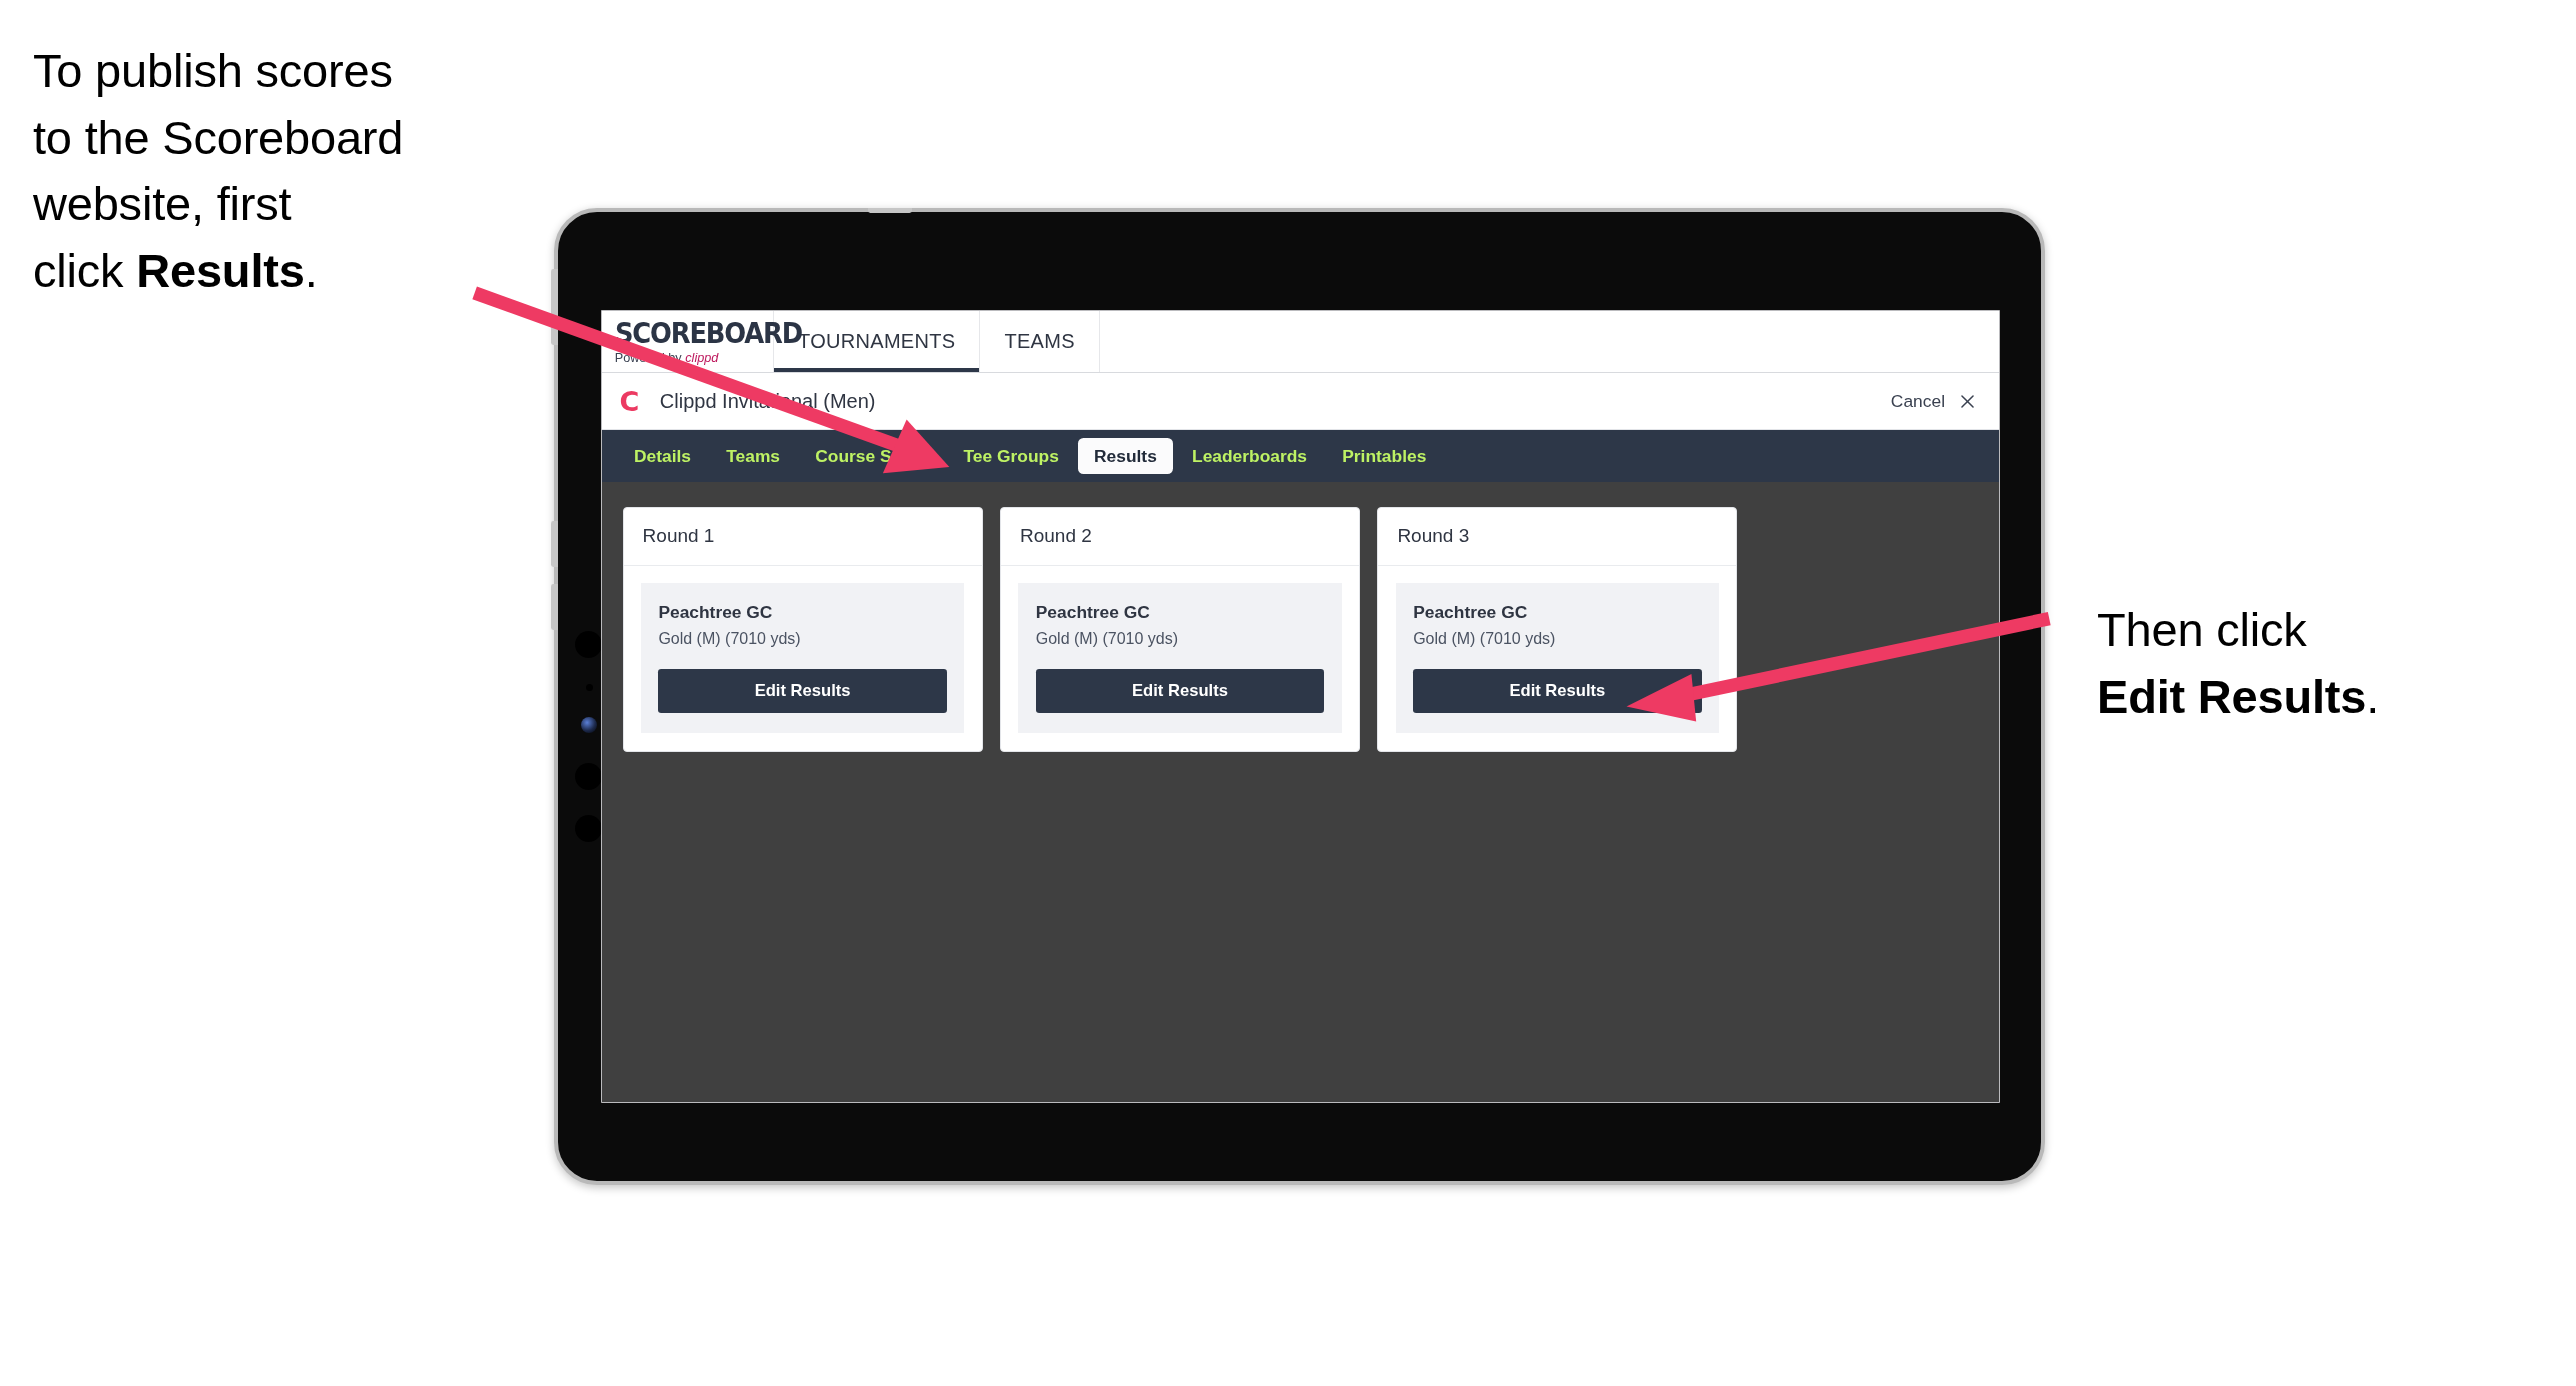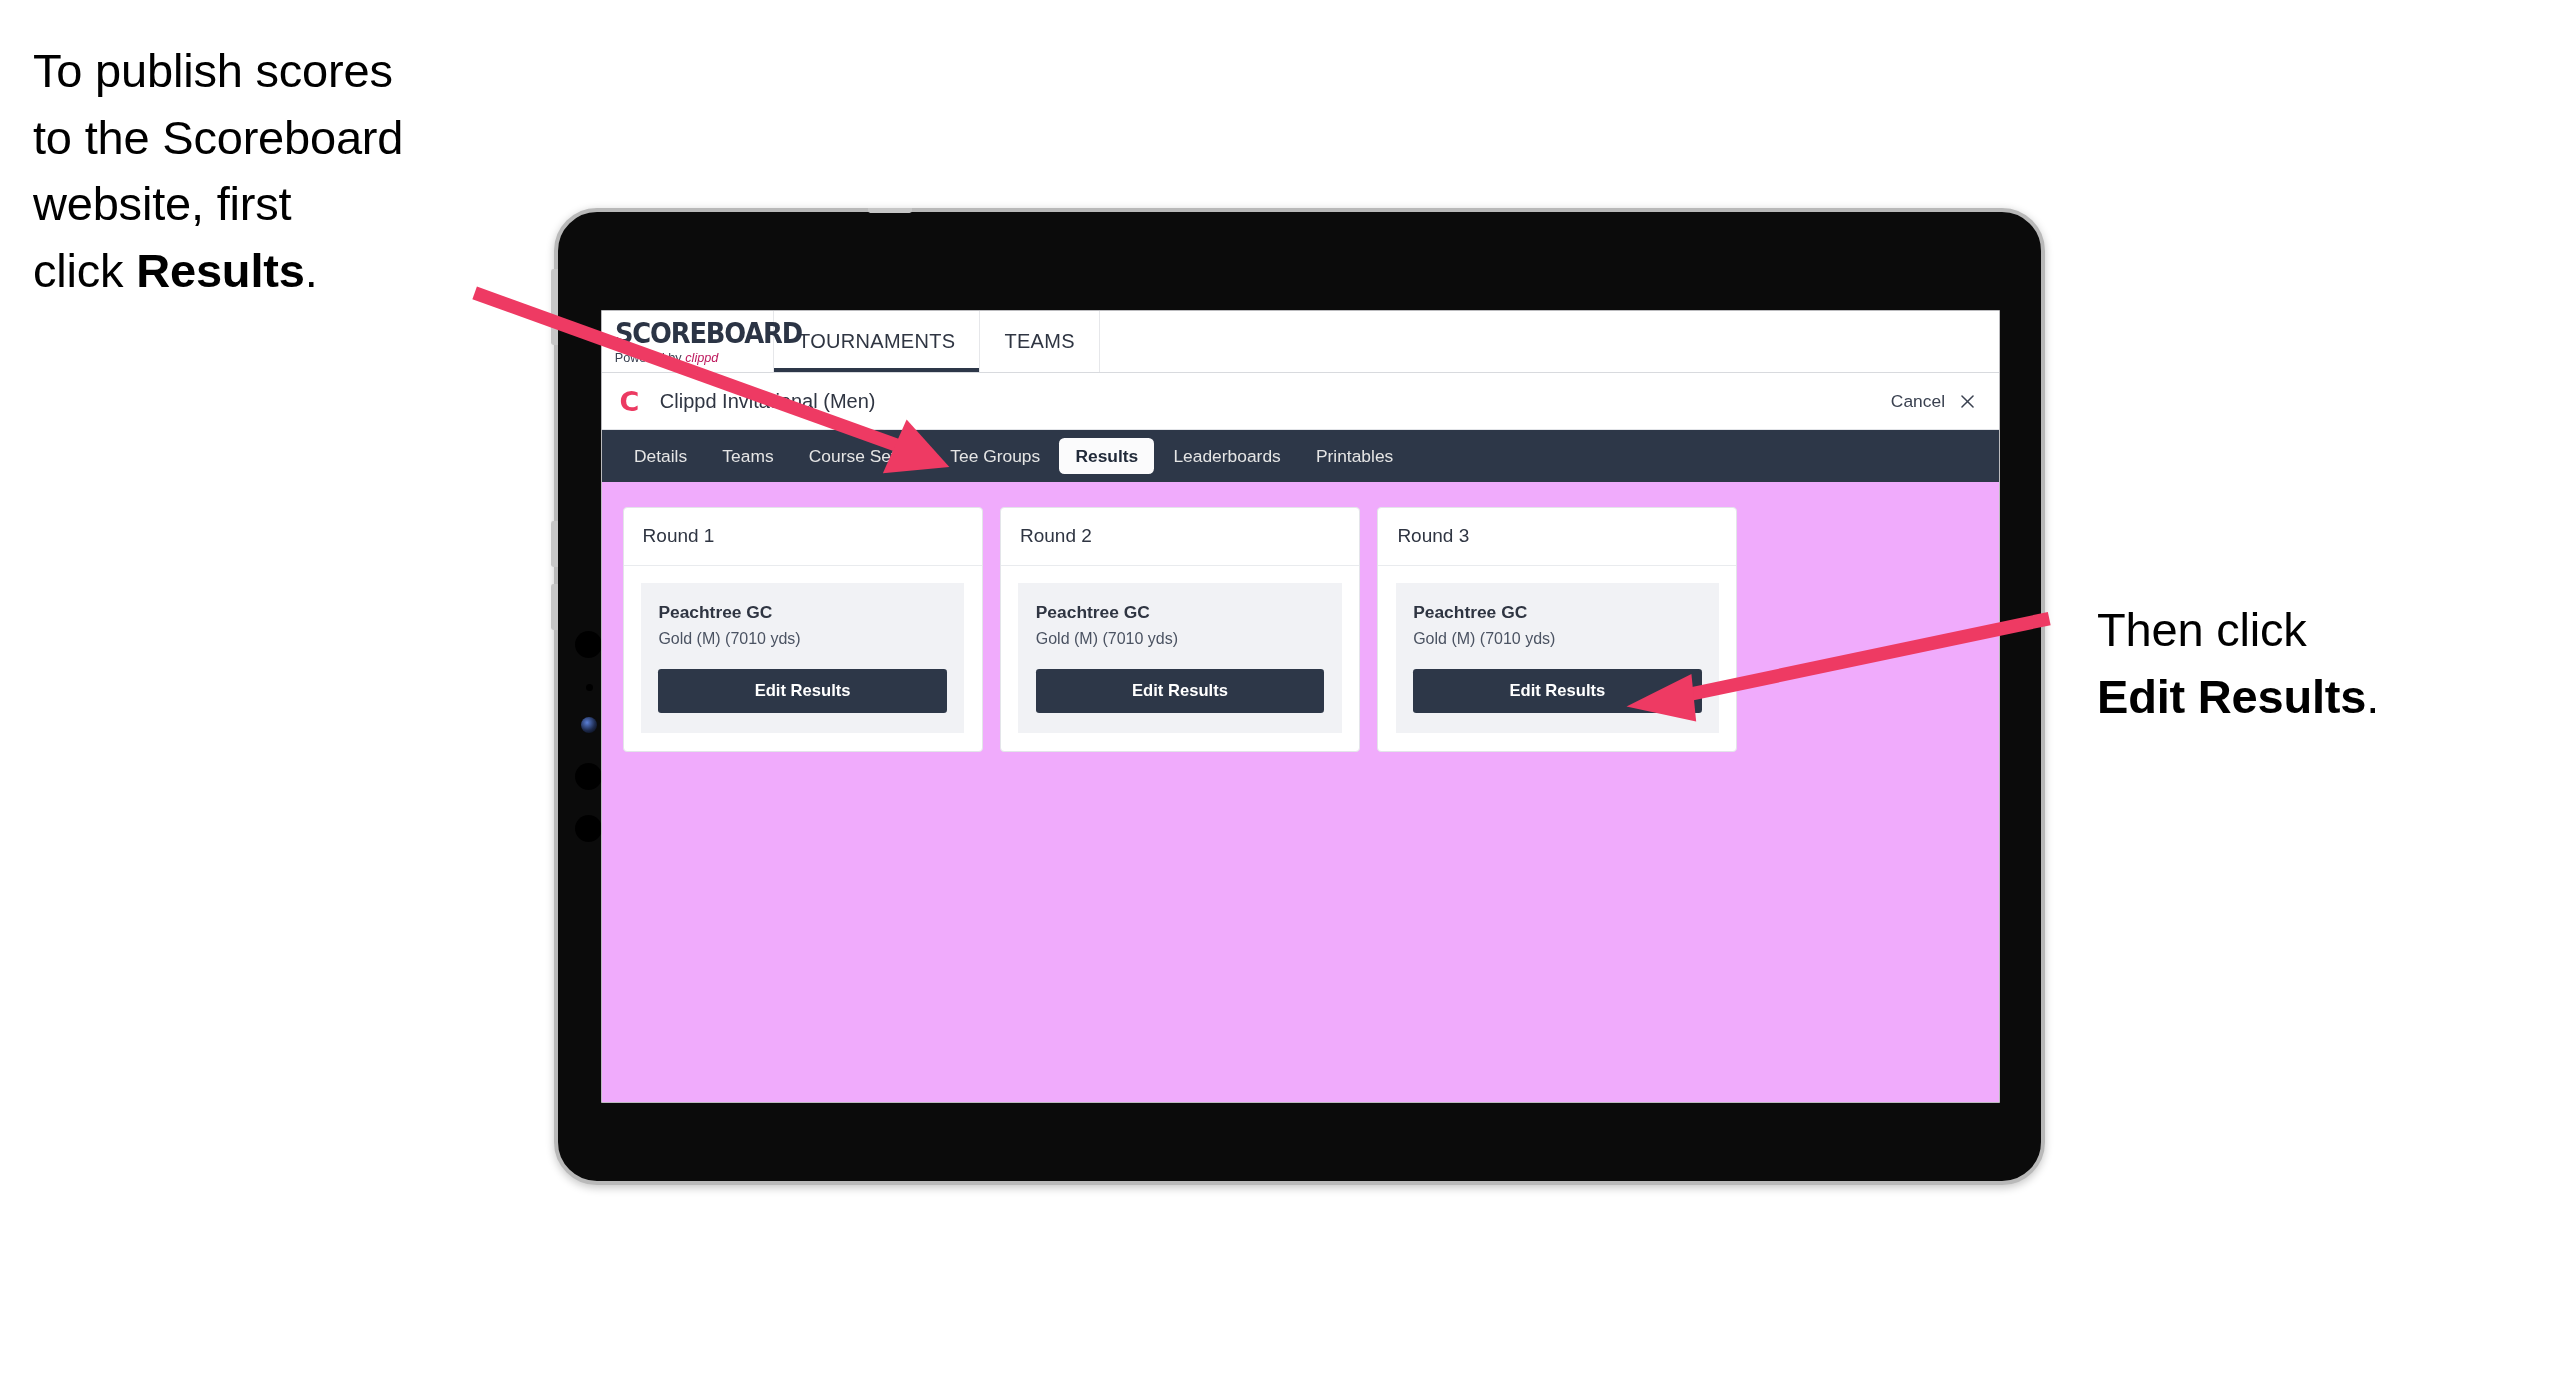--- a/index.html
+++ b/index.html
@@ -211,35 +211,36 @@
     display: flex;
     align-items: center;
     height: 52px;
     background: #2d3748;
     padding: 0 16px;
     gap: 3.2px;
   }
   .section-tab {
     padding: 7.1px 16px;
     font-size: 17.4px;
-    color: #e5e5e5;
+    color: #bef264;
     border-radius: 5.5px;
     cursor: pointer;
     white-space: nowrap;
+    font-weight: bold;
   }
   .section-tab.active {
     background: #fbfbfc;
     color: #222b3a;
     font-weight: 600;
   }
 
   
   #content {
     padding: 25px 20.6px;
-    background: #f0abfc;
+    background: #404040;
     height: calc(100% - 62px - 57px - 52px);
   }
   #round-cards {
     display: flex;
     gap: 17.4px;
   }
   .round-card {
     width: 360px;
     background: #ffffff;
     border: 0.8px solid #e3e5e9;

